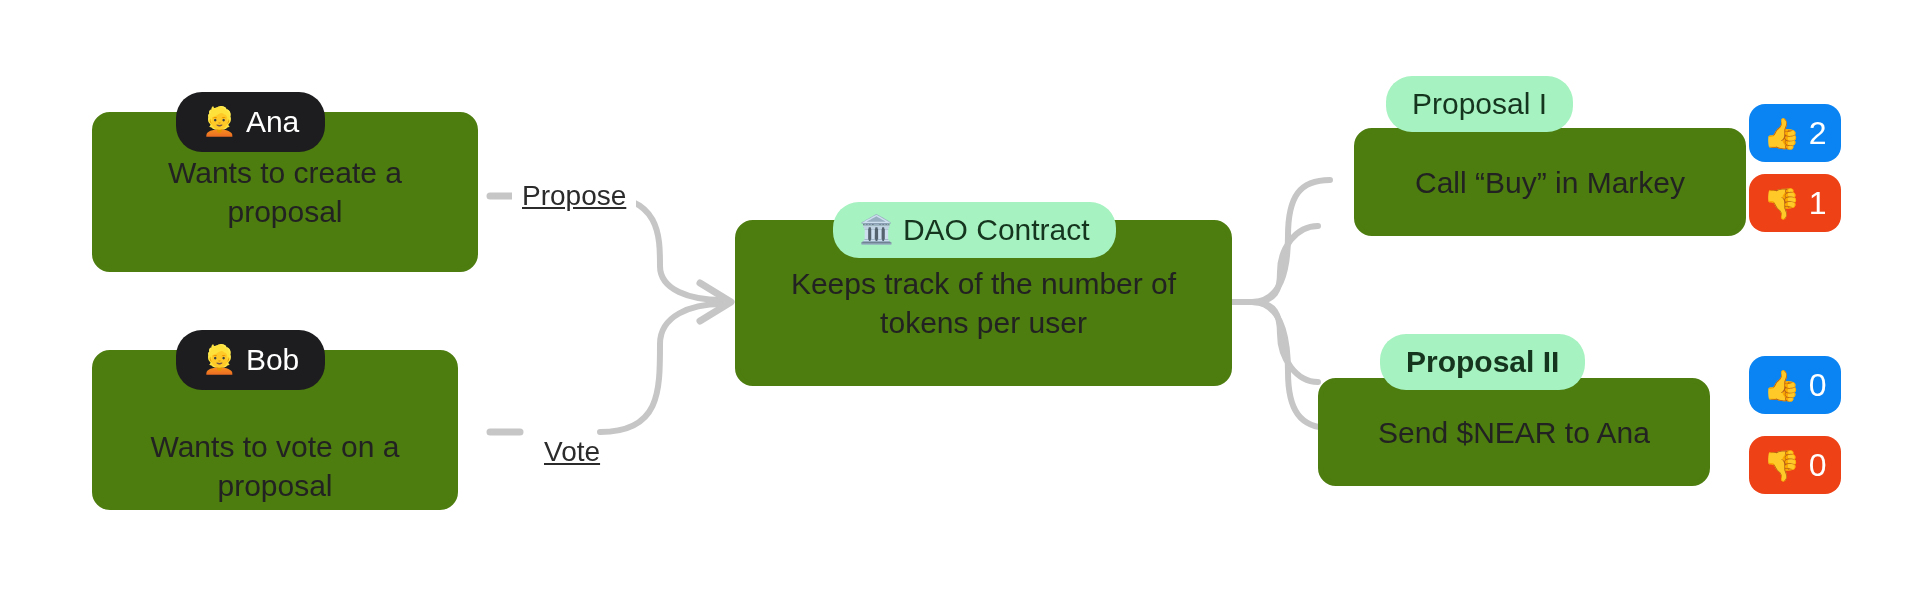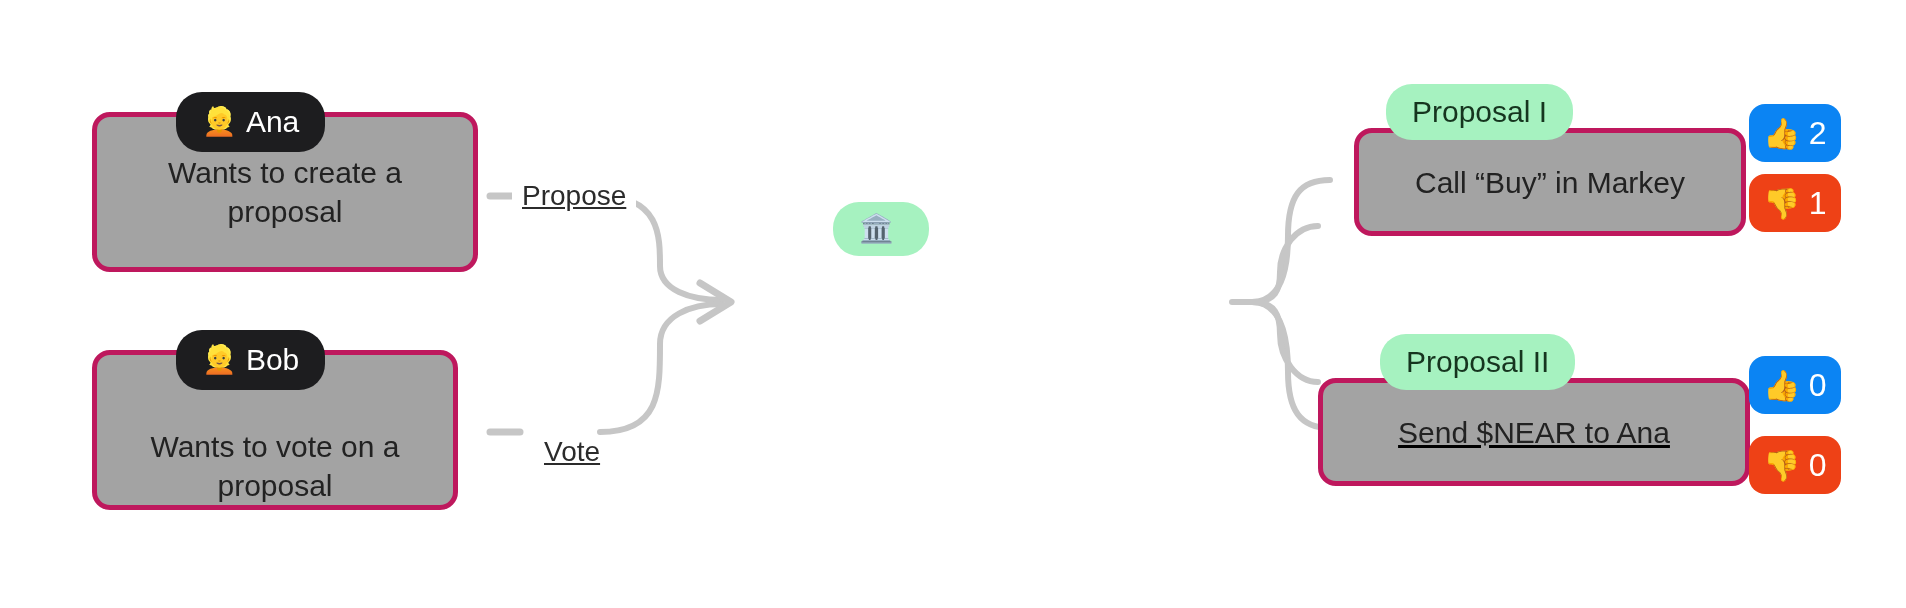--- a/index.html
+++ b/index.html
@@ -11,22 +11,22 @@
   }
   #canvas{position:relative;width:1906px;height:608px;}
 
   
   #wires{position:absolute;left:0;top:0;width:1906px;height:608px;z-index:1;}
 
   
   .node{
     position:absolute;
     box-sizing:border-box;
-    background:#a3a3a3;
-    border:5px solid #be185d;
+    background:#4d7c0f;
+    border:5px solid #4d7c0f;
     border-radius:18px;
     z-index:3;
     display:flex;
     align-items:center;
     justify-content:center;
     text-align:center;
   }
   .node-body{
     color:#222222;
     font-size:30px;
@@ -125,43 +125,47 @@
     <span>Bob</span>
   </div>
 
   <div class="edge-label" style="left:512px;top:180px;">
     <span>Propose</span>
   </div>
   <div class="edge-label" style="left:534px;top:436px;">
     <span>Vote</span>
   </div>
 
+  <div class="node" style="left:735px;top:220px;width:497px;height:166px;">
+    <div class="node-body">Keeps track of the number of tokens per user</div>
+  </div>
   <div class="pill pill-green" style="left:833px;top:202px;">
     <span class="emo">🏛️</span>
+    <span>DAO Contract</span>
   </div>
 
   <div class="node" style="left:1318px;top:128px;width:392px;height:108px;margin-left:36px;">
     <div class="node-body">Call “Buy” in Markey</div>
   </div>
-  <div class="pill pill-green" style="left:1386px;top:84px;align-items:center;">
+  <div class="pill pill-green" style="left:1386px;top:76px;align-items:center;">
     <span>Proposal I</span>
   </div>
   <div class="badge badge-up" style="left:1749px;top:104px;">
     <span class="emo">👍</span>
     <span>2</span>
   </div>
   <div class="badge badge-down" style="left:1749px;top:174px;">
     <span class="emo">👎</span>
     <span>1</span>
   </div>
 
-  <div class="node" style="left:1318px;top:378px;width:432px;height:108px;text-decoration:underline;">
+  <div class="node" style="left:1318px;top:378px;width:392px;height:108px;">
     <div class="node-body">Send $NEAR to Ana</div>
   </div>
-  <div class="pill pill-green" style="left:1380px;top:334px;">
+  <div class="pill pill-green" style="left:1380px;top:334px;font-weight:bold;">
     <span>Proposal II</span>
   </div>
   <div class="badge badge-up" style="left:1749px;top:356px;">
     <span class="emo">👍</span>
     <span>0</span>
   </div>
   <div class="badge badge-down" style="left:1749px;top:436px;">
     <span class="emo">👎</span>
     <span>0</span>
   </div>

